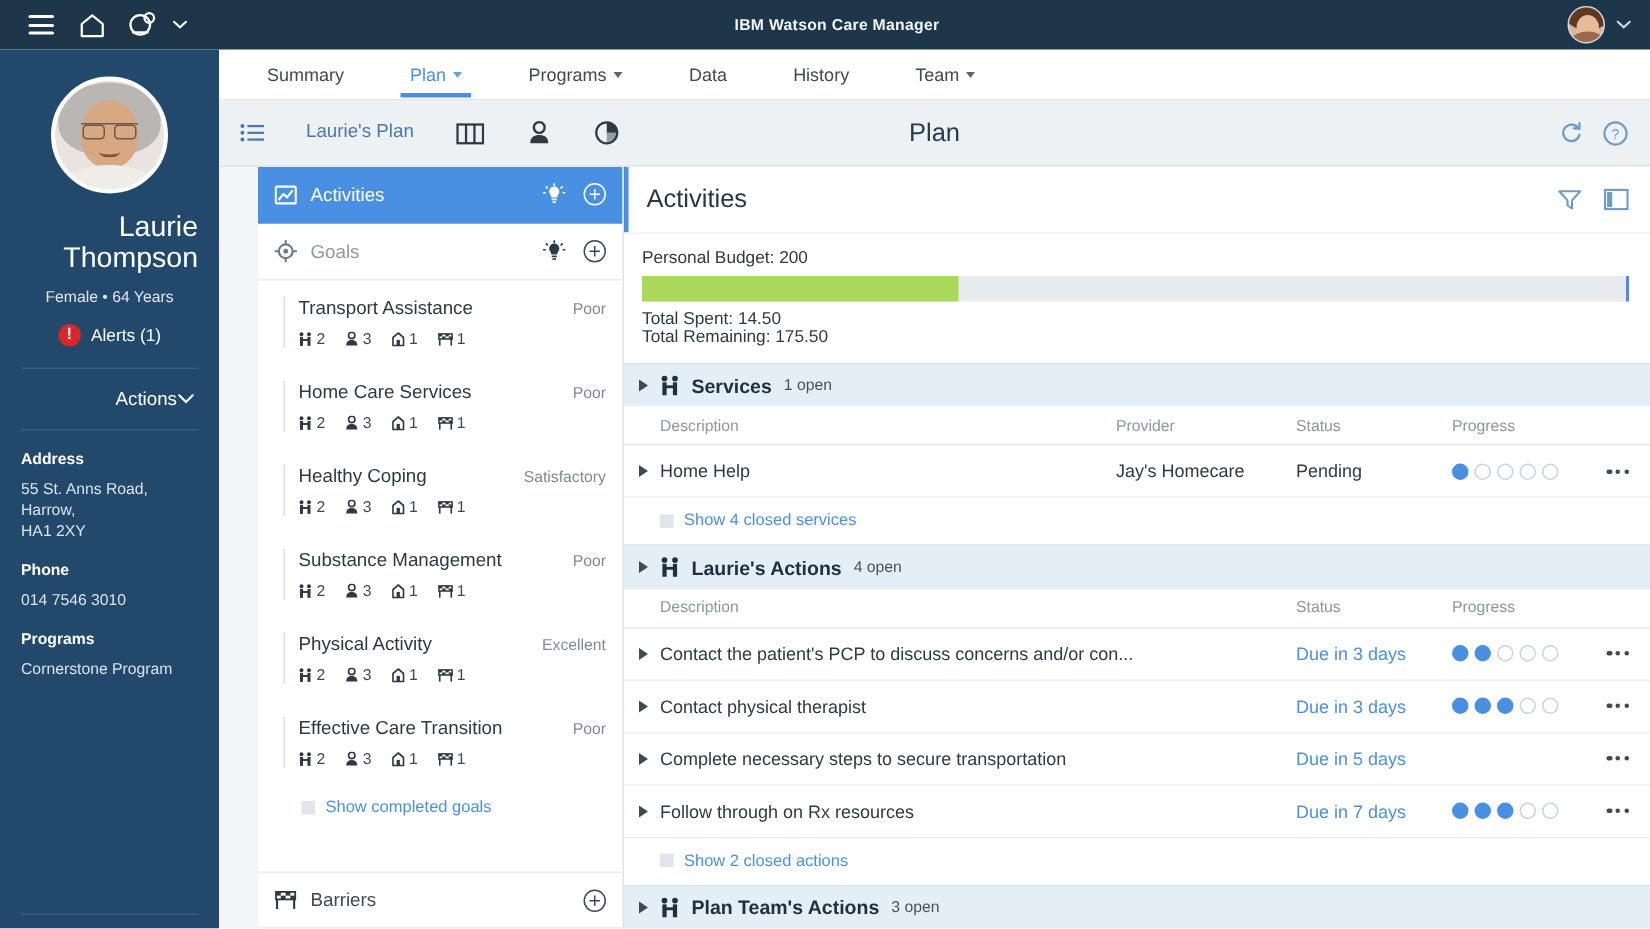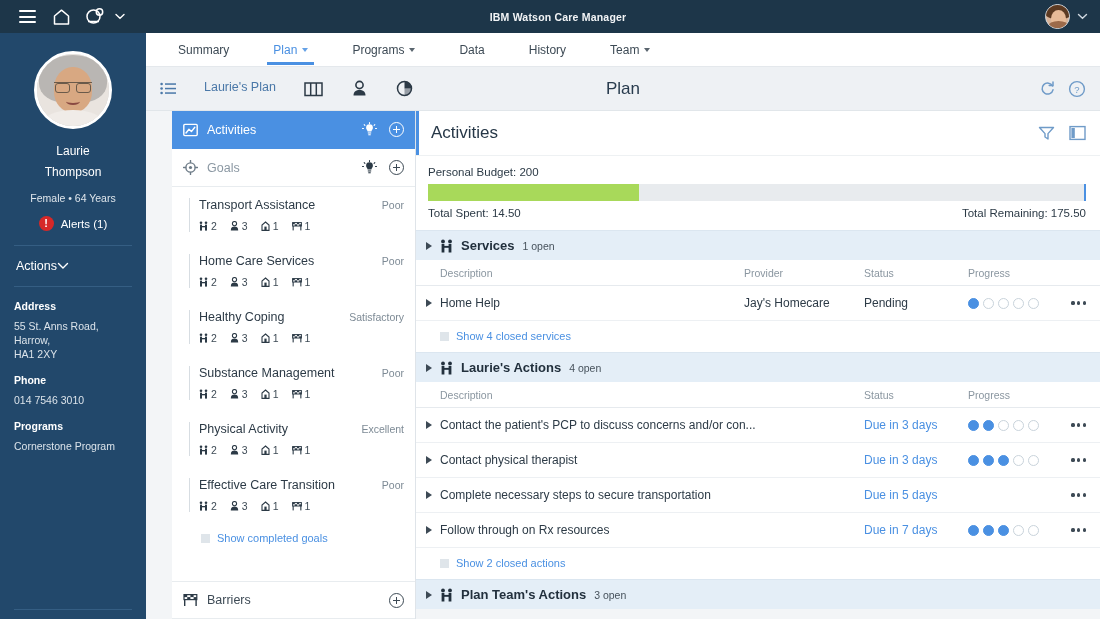--- a/index.html
+++ b/index.html
@@ -84,38 +84,38 @@
   .avatar-lg .glasses:before { left:1px; } .avatar-lg .glasses:after { right:1px; }
   .avatar-lg .smile {
     position:absolute; left:29px; top:44px; width:14px; height:7px;
     border-bottom:2px solid #8a4a42; border-radius:0 0 60% 60%;
   }
   .avatar-lg .shoulders {
     position:absolute; left:6px; bottom:-10px; width:60px; height:26px; border-radius:50% 50% 0 0;
     background:#f0ece8;
   }
   .client-name {
-    text-align: center; font-size: 12px; line-height: 21px; font-weight: normal;
+    text-align: right; font-size: 19px; line-height: 21px; font-weight: normal;
     color: #ffffff; margin-bottom: 9px;
   }
   .client-meta {
     text-align: center; font-size: 10.5px; color: #dfe6ec; margin-bottom: 12px;
   }
   .alerts-row {
     display: flex; align-items: center; justify-content: center; gap: 7px;
     margin-bottom: 14px; cursor: pointer;
   }
   .alert-badge {
     width: 15px; height: 15px; border-radius: 50%; background: #d62828;
     color: #fff; font-size: 11px; font-weight: bold; line-height: 15px; text-align: center;
   }
   .alerts-label { font-size: 11.5px; color: #fff; }
   .divider { height: 1px; background: #355e83; margin: 0 0 0 0; }
   .actions-row {
-    display: flex; align-items: center; justify-content: flex-start;
+    display: flex; align-items: center; justify-content: flex-end;
     padding: 13px 2px 13px 2px; cursor: pointer;
   }
   .actions-label { font-size: 12.5px; color: #fff; }
   .info-block { padding-top: 13px; }
   .info-title { font-size: 10.5px; font-weight: bold; color: #fff; margin-bottom: 7px; }
   .info-text { font-size: 10.5px; color: #dbe3ea; line-height: 14px; }
   .info-gap { height: 13px; }
   .sidebar-bottom-divider { position:absolute; left:14px; right:14px; bottom:9px; height:1px; background:#355e83; }
 
   
@@ -208,21 +208,21 @@
     border-left: 3px solid #4a90e2; flex: 0 0 44px;
   }
   .act-title { font-size: 17px; color: #263747; }
   .act-head-right { margin-left: auto; display: flex; align-items: center; gap: 14px; }
 
   .budget { background: #fff; padding: 10px 14px 11px 12px; border-top: 1px solid #eef1f3; }
   .budget-label { font-size: 11.5px; color: #2c3a46; margin-bottom: 6px; }
   .bar-wrap { height: 17px; background: #e8ebee; position: relative; }
   .bar-fill { position:absolute; left:0; top:0; bottom:0; background:#a8d95a; }
   .bar-cap { position:absolute; right:0; top:0; bottom:0; width:2px; background:#4a90e2; }
-  .budget-foot { display: flex; justify-content: space-between; margin-top: 6px; }
+  .budget-foot { display: flex; justify-content: space-between; margin-top: 6px; flex-direction: column; }
   .budget-foot span { font-size: 11.5px; color: #2c3a46; }
 
   .group-head {
     background: #e4eef7; height: 30px; display: flex; align-items: center;
     padding: 0 14px 0 10px; gap: 8px; cursor: pointer; border-top: 1px solid #dbe6f0;
   }
   .tri {
     width: 0; height: 0; border-top: 4.5px solid transparent; border-bottom: 4.5px solid transparent;
     border-left: 6px solid #3d4a55; flex: 0 0 6px;
   }

